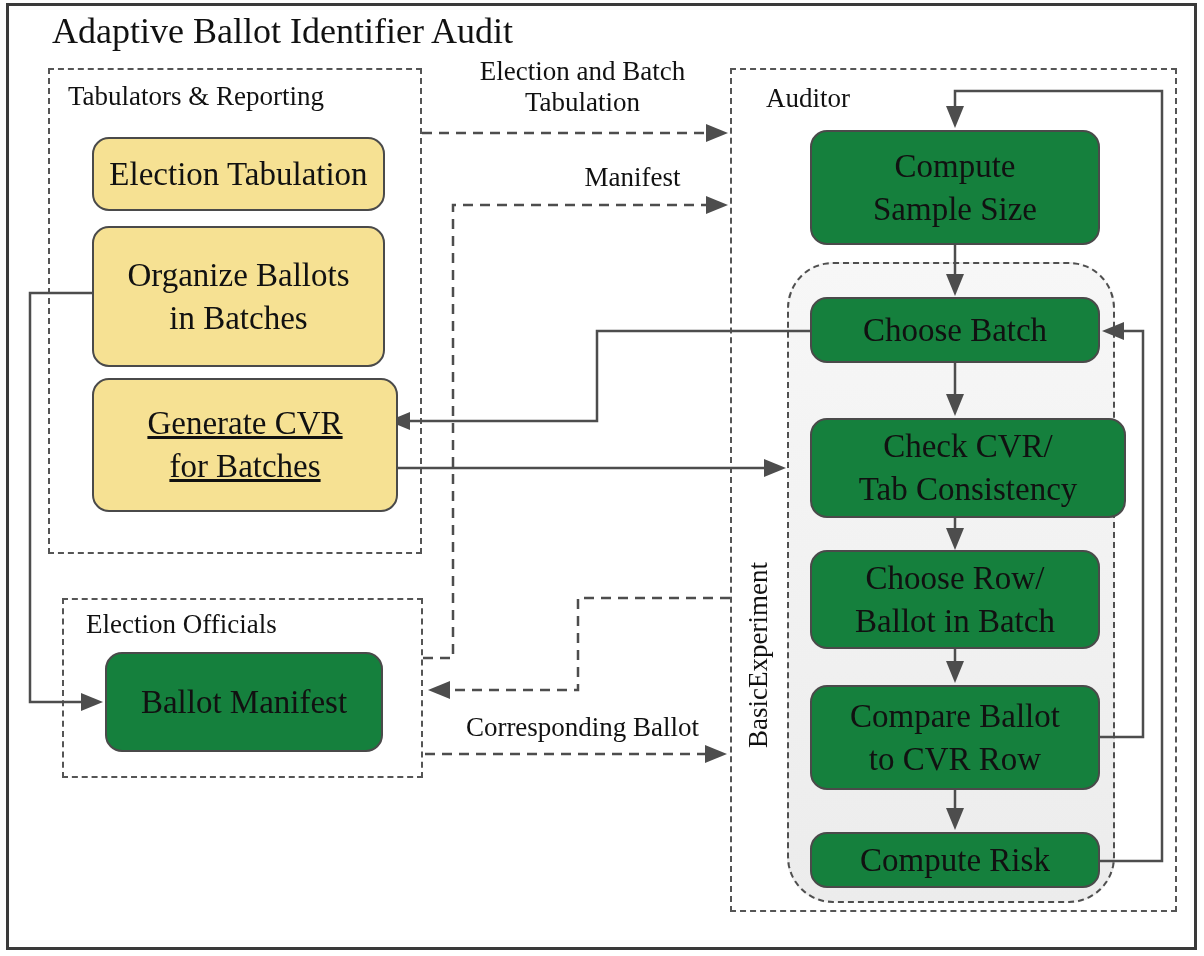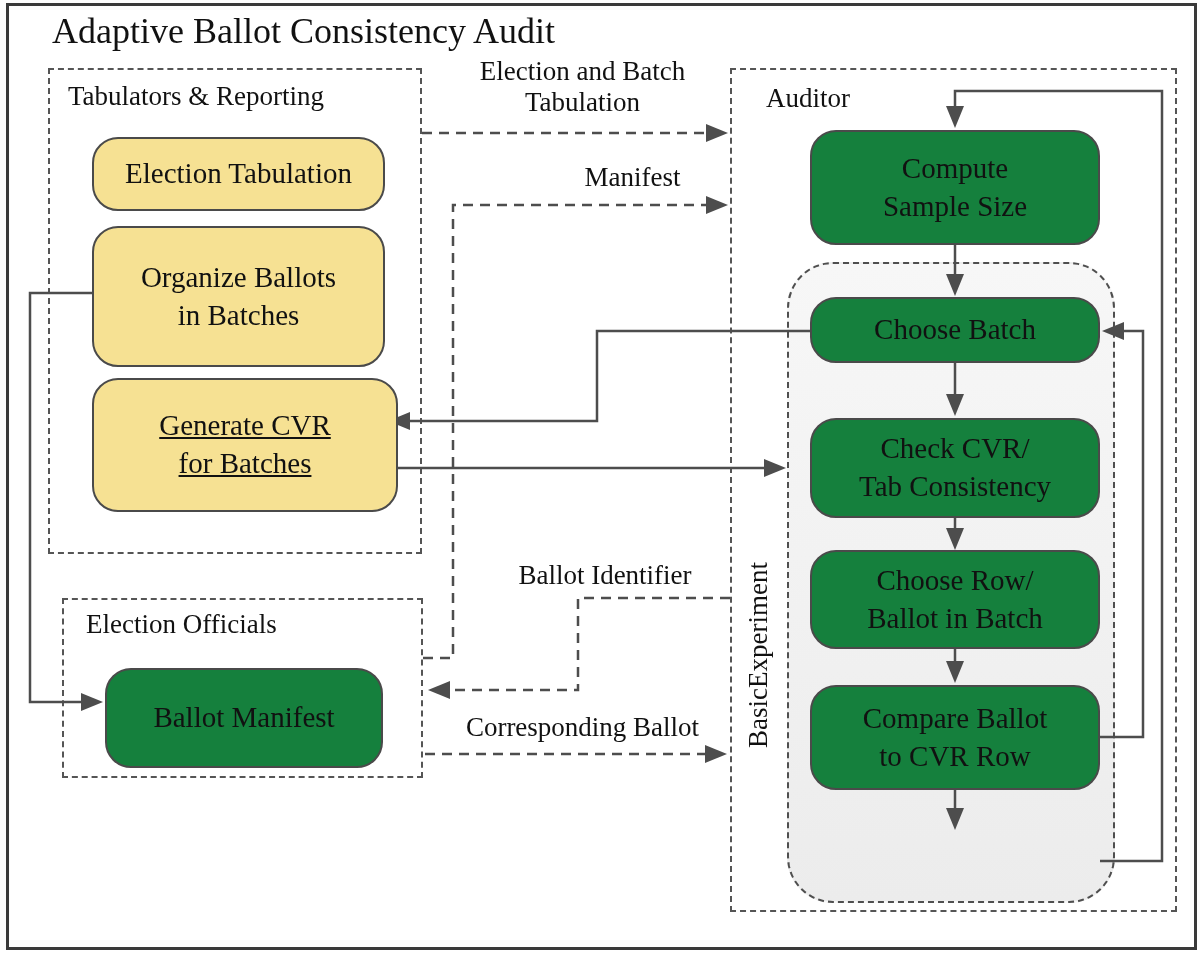--- a/index.html
+++ b/index.html
@@ -15,32 +15,32 @@
   #officials-box{left:62px;top:598px;width:361px;height:180px;}
   #auditor-box{left:730px;top:68px;width:447px;height:844px;}
   #basicexp-box{
     left:787px;top:262px;width:328px;height:641px;border-radius:46px;
     background:linear-gradient(180deg,#f7f7f7 0%,#ececec 100%);
     border:2px dashed #4f4f4f;z-index:1;
   }
   #connector-layer{left:0;top:0;z-index:2;}
   .node{
     display:flex;align-items:center;justify-content:center;text-align:center;
-    border:2.5px solid #4a4a4a;border-radius:26px;font-size:29px;line-height:1.3;
+    border:2.5px solid #4a4a4a;border-radius:17px;font-size:33px;line-height:1.3;
     white-space:pre-line;z-index:3;
   }
   .yellow{background:#f6e193;}
   .green{background:#15803d;}
   #node-election-tabulation{left:92px;top:137px;width:293px;height:74px;}
   #node-organize-ballots{left:92px;top:226px;width:293px;height:141px;}
   #node-generate-cvr{left:92px;top:378px;width:306px;height:134px;text-decoration:underline;}
-  #node-ballot-manifest{left:105px;top:668px;width:278px;height:100px;}
+  #node-ballot-manifest{left:105px;top:652px;width:278px;height:100px;}
   #node-compute-sample-size{left:810px;top:130px;width:290px;height:115px;}
   #node-choose-batch{left:810px;top:297px;width:290px;height:66px;}
-  #node-check-cvr{left:810px;top:418px;width:290px;height:100px;}
+  #node-check-cvr{left:810px;top:418px;width:316px;height:100px;}
   #node-choose-row{left:810px;top:550px;width:290px;height:99px;}
   #node-compare-ballot{left:810px;top:685px;width:290px;height:105px;}
   #node-compute-risk{left:810px;top:832px;width:290px;height:56px;}
   .label{font-size:27px;white-space:pre-line;z-index:4;}
   #title{left:52px;top:10px;font-size:36px;z-index:4;}
   #tabulators-label{left:68px;top:81px;text-align:right;}
   #auditor-label{left:766px;top:83px;}
   #officials-label{left:86px;top:609px;text-align:right;}
   .edge-label{text-align:center;}
   #label-election-batch{left:440px;top:56px;width:285px;}
@@ -52,21 +52,21 @@
     transform:rotate(-90deg);z-index:4;
   }
 </style>
 </head>
 <body>
 
 <div id="stage">
 
   <div class="abs" id="outer-frame"></div>
 
-  <div class="abs label" id="title">Adaptive Ballot Consistency Audit</div>
+  <div class="abs label" id="title">Adaptive Ballot Identifier Audit</div>
 
   <div class="abs dashed-box" id="tabulators-box"></div>
   <div class="abs dashed-box" id="officials-box"></div>
   <div class="abs dashed-box" id="auditor-box"></div>
   <div class="abs" id="basicexp-box"></div>
 
   <div class="abs label" id="tabulators-label">Tabulators &amp; Reporting</div>
   <div class="abs label" id="officials-label">Election Officials</div>
   <div class="abs label" id="auditor-label">Auditor</div>
   <div class="abs label" id="label-basicexp">BasicExperiment</div>
@@ -116,20 +116,20 @@
   <div class="abs node green" id="node-ballot-manifest">Ballot Manifest</div>
   <div class="abs node green" id="node-compute-sample-size">Compute
 Sample Size</div>
   <div class="abs node green" id="node-choose-batch">Choose Batch</div>
   <div class="abs node green" id="node-check-cvr">Check CVR/
 Tab Consistency</div>
   <div class="abs node green" id="node-choose-row">Choose Row/
 Ballot in Batch</div>
   <div class="abs node green" id="node-compare-ballot">Compare Ballot
 to CVR Row</div>
+  <div class="abs node green" id="node-compute-risk">Compute Risk</div>
 
   <div class="abs label edge-label" id="label-election-batch">Election and Batch
 Tabulation</div>
   <div class="abs label edge-label" id="label-manifest">Manifest</div>
-  <div class="abs label edge-label" id="label-ballot-identifier">Ballot Identifier</div>
   <div class="abs label edge-label" id="label-corresponding">Corresponding Ballot</div>
 
 </div>
 
 </body></html>

